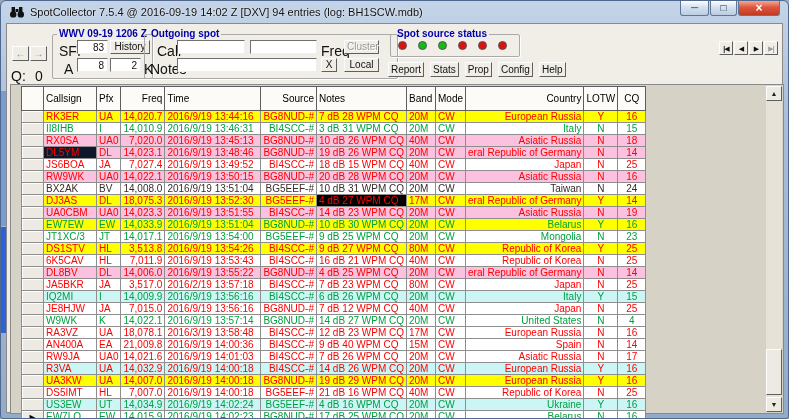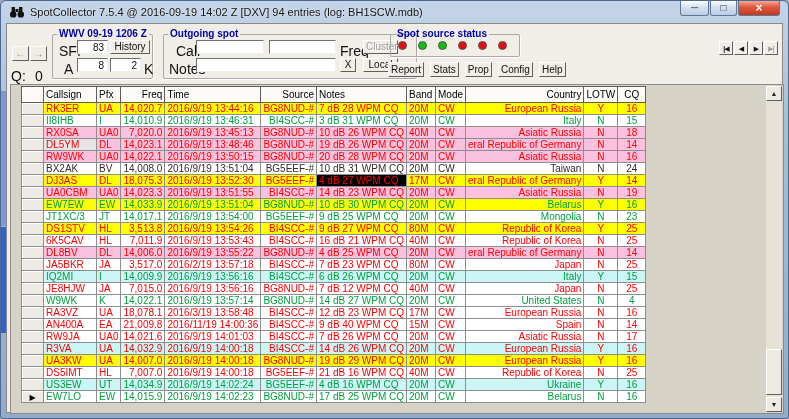--- a/index.html
+++ b/index.html
@@ -33,21 +33,21 @@
   .led{display:inline-block;width:9px;height:9px;border-radius:50%;border:1px solid #555;margin-right:0;}
   .tool-row{position:absolute;left:381px;top:38px;display:flex;gap:6px;}
   .tool-row .btn{height:15px;min-width:27px;}
   .vcr{position:absolute;right:4px;top:17px;display:flex;gap:1px;}
   .vcr .btn{width:14px;height:14px;font-size:7px;padding:0;display:flex;align-items:center;justify-content:center;font-weight:bold;letter-spacing:-1px;}
   
   .gridpanel{position:absolute;left:3px;top:60px;width:774px;height:330px;background:#d6d2c5;border:1px solid #8a8a8a;}
   table.spots{border-collapse:collapse;table-layout:fixed;position:absolute;left:10px;top:1px;font-size:10px;}
   table.spots th,table.spots td{border:1px solid #8e8e8e;padding:0 2px;height:11.2px;line-height:11px;
     white-space:nowrap;overflow:hidden;font-weight:normal;}
-  table.spots th{background:#fcfbf7;color:#000;border-color:#5e5e5e;height:16px;}
+  table.spots th{background:#fcfbf7;color:#000;border-color:#5e5e5e;height:24px;}
   td.sel,th.sel{background:#eceae3;border-color:#8e8e8e;box-shadow:inset 1px 1px 0 #fff;text-align:center;padding:0;}
   .a-l{text-align:left;} .a-r{text-align:right;} .a-c{text-align:center;}
   .marker{font-size:8px;color:#000;line-height:1;}
   
   .vscroll{position:absolute;right:1px;top:1px;bottom:1px;width:16px;background:#e6e2d8;}
   .sbtn{position:absolute;left:0;width:16px;height:15px;background:#eceae3;border:1px solid;
     border-color:#fdfdfd #5f5f5f #5f5f5f #fdfdfd;font-size:7px;color:#222;display:flex;align-items:center;justify-content:center;cursor:default;}
   .sbtn.up{top:0;} .sbtn.down{bottom:0;}
   .sthumb{position:absolute;left:0;width:16px;height:46px;bottom:17px;background:#eceae3;border:1px solid;
     border-color:#fdfdfd #5f5f5f #5f5f5f #fdfdfd;}
@@ -87,21 +87,21 @@
       <legend>WWV 09-19 1206 Z</legend>
       <span class="lbl" style="left:6px;top:5px;">SFI</span>
       <input class="tb-input a-r" style="position: absolute; left: 24px; top: 1px; width: 31px; text-align: right;" readonly="" value="83">
       <button class="btn" style="position:absolute;left:57px;top:1px;width:40px;height:14px;">History</button>
       <span class="lbl" style="left:11px;top:23px;">A</span>
       <input class="tb-input a-r" style="position: absolute; left: 24px; top: 19px; width: 31px; text-align: right;" readonly="" value="8">
       <input class="tb-input a-r" style="position: absolute; left: 57px; top: 19px; width: 31px; text-align: right;" readonly="" value="2">
       <span class="lbl" style="left:91px;top:23px;">K</span>
     </fieldset>
 
-    <fieldset class="grp" style="left:156px;top:5px;width:254px;height:50px;">
+    <fieldset class="grp" style="left:137px;top:5px;width:254px;height:50px;">
       <legend>Outgoing spot</legend>
       <span class="lbl" style="left:12px;top:5px;">Call</span>
       <input class="tb-input" style="position: absolute; left: 32px; top: 1px; width: 68px;" value="">
       <input class="tb-input" style="position: absolute; left: 105px; top: 1px; width: 67px;" value="">
       <span class="lbl" style="left:176px;top:5px;">Freq</span>
       <button class="btn disabled" style="position:absolute;left:199px;top:1px;width:35px;height:14px;" disabled="">Cluster</button>
       <span class="lbl" style="left:5px;top:23px;">Notes</span>
       <input class="tb-input" style="position: absolute; left: 32px; top: 19px; width: 140px;" value="">
       <button class="btn" style="position:absolute;left:176px;top:19px;width:16px;height:14px;">X</button>
       <button class="btn" style="position:absolute;left:199px;top:19px;width:35px;height:14px;">Local</button>
@@ -190,31 +190,45 @@
               <td class="a-r" style="background: rgb(252, 193, 222); color: rgb(255, 0, 0);">BG8NUD-#</td>
               <td class="a-l" style="background: rgb(252, 193, 222); color: rgb(255, 0, 0);">10 dB 26 WPM CQ</td>
               <td class="a-l" style="background: rgb(252, 193, 222); color: rgb(255, 0, 0);">40M</td>
               <td class="a-l" style="background: rgb(252, 193, 222); color: rgb(255, 0, 0);">CW</td>
               <td class="a-r" style="background: rgb(252, 193, 222); color: rgb(255, 0, 0);">Asiatic Russia</td>
               <td class="a-c" style="background: rgb(252, 193, 222); color: rgb(255, 0, 0);">N</td>
               <td class="a-c" style="background: rgb(252, 193, 222); color: rgb(255, 0, 0);">18</td>
             </tr>
             <tr>
               <td class="sel"></td>
-              <td class="a-l" style="background: #e5e5e5; color: rgb(255, 0, 0);">DL5YM</td>
+              <td class="a-l" style="background: #0f172a; color: rgb(255, 0, 0);">DL5YM</td>
               <td class="a-l" style="background: rgb(252, 193, 222); color: rgb(255, 0, 0);">DL</td>
               <td class="a-r" style="background: rgb(252, 193, 222); color: rgb(255, 0, 0);">14,023.1</td>
               <td class="a-l" style="background: rgb(252, 193, 222); color: rgb(255, 0, 0);">2016/9/19 13:48:46</td>
               <td class="a-r" style="background: rgb(252, 193, 222); color: rgb(255, 0, 0);">BG8NUD-#</td>
               <td class="a-l" style="background: rgb(252, 193, 222); color: rgb(255, 0, 0);">19 dB 26 WPM CQ</td>
               <td class="a-l" style="background: rgb(252, 193, 222); color: rgb(255, 0, 0);">20M</td>
               <td class="a-l" style="background: rgb(252, 193, 222); color: rgb(255, 0, 0);">CW</td>
               <td class="a-r" style="background: rgb(252, 193, 222); color: rgb(255, 0, 0);">eral Republic of Germany</td>
               <td class="a-c" style="background: rgb(252, 193, 222); color: rgb(255, 0, 0);">N</td>
               <td class="a-c" style="background: rgb(252, 193, 222); color: rgb(255, 0, 0);">14</td>
+            </tr>
+            <tr>
+              <td class="sel"></td>
+              <td class="a-l" style="background: rgb(255, 255, 255); color: rgb(255, 0, 0);">JS6BOA</td>
+              <td class="a-l" style="background: rgb(255, 255, 255); color: rgb(255, 0, 0);">JA</td>
+              <td class="a-r" style="background: rgb(255, 255, 255); color: rgb(255, 0, 0);">7,027.4</td>
+              <td class="a-l" style="background: rgb(255, 255, 255); color: rgb(255, 0, 0);">2016/9/19 13:49:52</td>
+              <td class="a-r" style="background: rgb(255, 255, 255); color: rgb(255, 0, 0);">BI4SCC-#</td>
+              <td class="a-l" style="background: rgb(255, 255, 255); color: rgb(255, 0, 0);">18 dB 15 WPM CQ</td>
+              <td class="a-l" style="background: rgb(255, 255, 255); color: rgb(255, 0, 0);">40M</td>
+              <td class="a-l" style="background: rgb(255, 255, 255); color: rgb(255, 0, 0);">CW</td>
+              <td class="a-r" style="background: rgb(255, 255, 255); color: rgb(255, 0, 0);">Japan</td>
+              <td class="a-c" style="background: rgb(255, 255, 255); color: rgb(255, 0, 0);">N</td>
+              <td class="a-c" style="background: rgb(255, 255, 255); color: rgb(255, 0, 0);">25</td>
             </tr>
             <tr>
               <td class="sel"></td>
               <td class="a-l" style="background: rgb(252, 193, 222); color: rgb(255, 0, 0);">RW9WK</td>
               <td class="a-l" style="background: rgb(252, 193, 222); color: rgb(255, 0, 0);">UA0</td>
               <td class="a-r" style="background: rgb(252, 193, 222); color: rgb(255, 0, 0);">14,022.1</td>
               <td class="a-l" style="background: rgb(252, 193, 222); color: rgb(255, 0, 0);">2016/9/19 13:50:15</td>
               <td class="a-r" style="background: rgb(252, 193, 222); color: rgb(255, 0, 0);">BG8NUD-#</td>
               <td class="a-l" style="background: rgb(252, 193, 222); color: rgb(255, 0, 0);">20 dB 28 WPM CQ</td>
               <td class="a-l" style="background: rgb(252, 193, 222); color: rgb(255, 0, 0);">20M</td>
@@ -403,21 +417,21 @@
               <td class="a-l" style="background: rgb(255, 255, 255); color: rgb(255, 0, 0);">CW</td>
               <td class="a-r" style="background: rgb(255, 255, 255); color: rgb(255, 0, 0);">European Russia</td>
               <td class="a-c" style="background: rgb(255, 255, 255); color: rgb(255, 0, 0);">N</td>
               <td class="a-c" style="background: rgb(255, 255, 255); color: rgb(255, 0, 0);">16</td>
             </tr>
             <tr>
               <td class="sel"></td>
               <td class="a-l" style="background: rgb(255, 255, 255); color: rgb(255, 0, 0); margin-top: 8px;">AN400A</td>
               <td class="a-l" style="background: rgb(255, 255, 255); color: rgb(255, 0, 0);">EA</td>
               <td class="a-r" style="background: rgb(255, 255, 255); color: rgb(255, 0, 0);">21,009.8</td>
-              <td class="a-l" style="background: rgb(255, 255, 255); color: rgb(255, 0, 0);">2016/11/19 14:00:36</td>
+              <td class="a-l" style="background: rgb(255, 255, 255); color: rgb(255, 0, 0);">2016/9/19 14:00:36</td>
               <td class="a-r" style="background: rgb(255, 255, 255); color: rgb(255, 0, 0);">BI4SCC-#</td>
               <td class="a-l" style="background: rgb(255, 255, 255); color: rgb(255, 0, 0);">9 dB 40 WPM CQ</td>
               <td class="a-l" style="background: rgb(255, 255, 255); color: rgb(255, 0, 0);">15M</td>
               <td class="a-l" style="background: rgb(255, 255, 255); color: rgb(255, 0, 0);">CW</td>
               <td class="a-r" style="background: rgb(255, 255, 255); color: rgb(255, 0, 0);">Spain</td>
               <td class="a-c" style="background: rgb(255, 255, 255); color: rgb(255, 0, 0);">N</td>
               <td class="a-c" style="background: rgb(255, 255, 255); color: rgb(255, 0, 0);">14</td>
             </tr>
             <tr>
               <td class="sel"></td>

